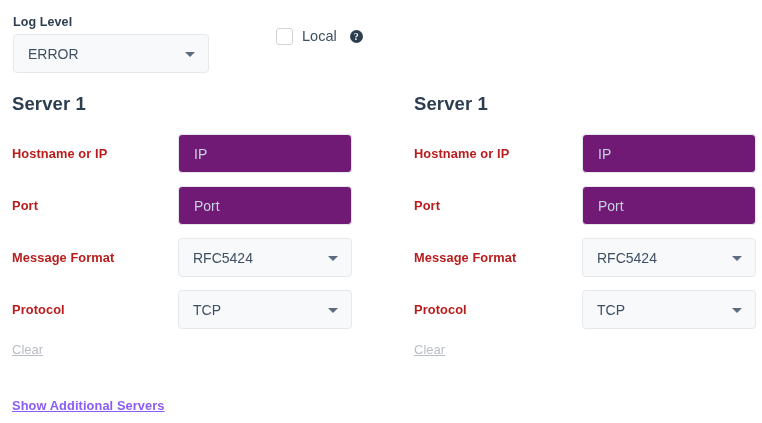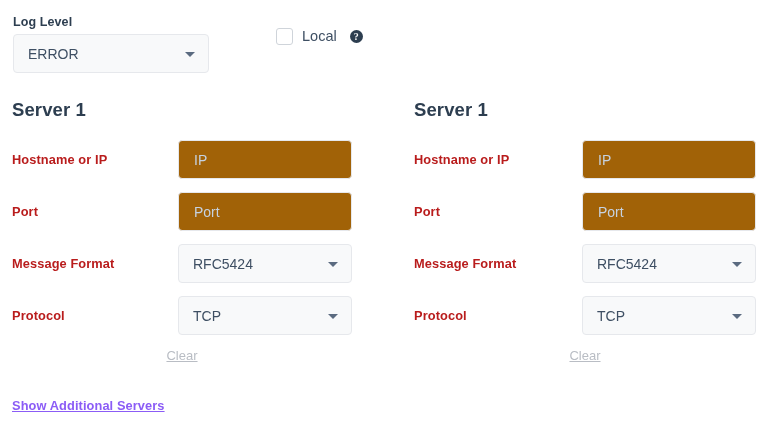--- a/index.html
+++ b/index.html
@@ -39,21 +39,21 @@
     line-height: 16px;
     margin-bottom: 4px;
     display: block;
   }
 
   .control {
     box-sizing: border-box;
     height: 39px;
     border: 1px solid #e6e8ec;
     border-radius: 4px;
-    background: #a16207;
+    background: #701a75;
     position: relative;
   }
   .control.select {
     background: #f8f9fa;
   }
   .control .value {
     position: absolute;
     left: 14px;
     top: 0;
     height: 39px;
@@ -117,21 +117,21 @@
     font-size: 10px;
     font-weight: bold;
     line-height: 13px;
     text-align: center;
     font-family: "Liberation Serif", serif;
   }
 
   
   .server-col {
     position: absolute;
-    top: 98px;
+    top: 92px;
     width: 345px;
   }
   #server-col-0 { left: 12px; }
   #server-col-1 { left: 414px; }
 
   .server-title {
     font-size: 18.5px;
     font-weight: bold;
     color: #2d3e50;
     line-height: 24px;
@@ -161,21 +161,21 @@
     left: 166px;
     top: 0;
     width: 174px;
   }
   #server-col-1 .field-row .control {
     left: 168px;
   }
 
   .clear-link {
     display: block;
-    text-align: center;
+    text-align: left;
     width: 340px;
     margin-top: 4px;
     font-size: 13px;
     color: #b9bdc4;
     text-decoration: underline;
     cursor: pointer;
   }
   #server-col-1 .clear-link { width: 342px; }
 
   

